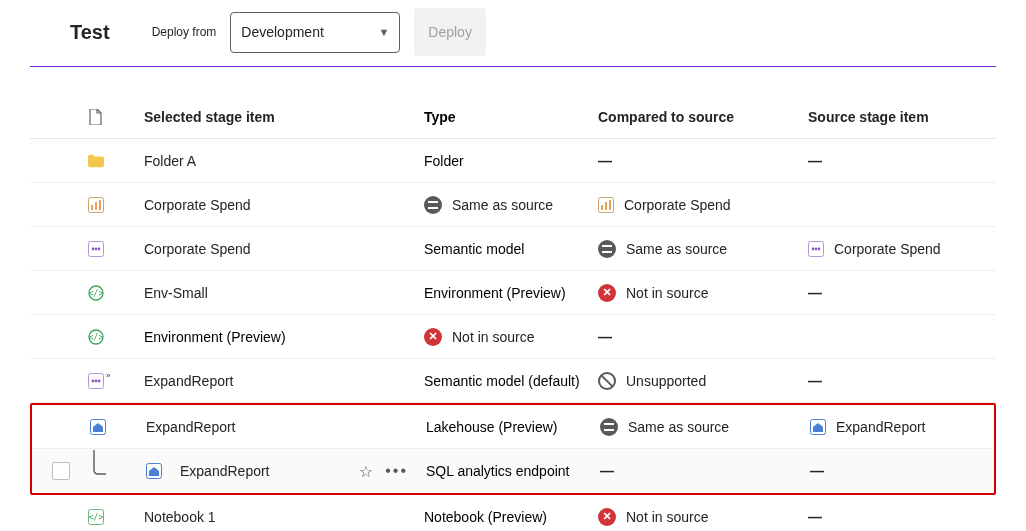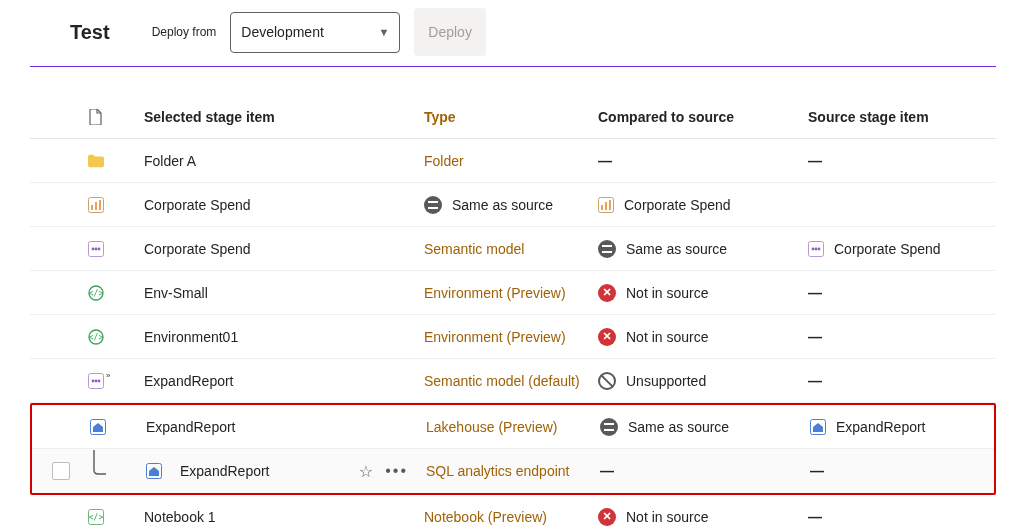--- a/index.html
+++ b/index.html
@@ -49,21 +49,21 @@
   }
   .row.header-row {
     font-weight: 600;
     border-bottom: 1px solid #e5e5e5;
   }
   .row.header-row .col-check,
   .row.header-row .col-icon { font-weight: 400; }
   .col-check { display:flex; justify-content:center; }
   .col-icon { display:flex; align-items:center; }
   .col-name { display:flex; align-items:center; gap:8px; }
-  .col-type { color:#a16207; }
+  .col-type { color:#000000; }
   .col-compare { display:flex; align-items:center; gap:10px; }
   .col-source { display:flex; align-items:center; gap:10px; }
 
   .dash { color:#242424; font-weight:600; letter-spacing:1px; }
 
   
   .ic {
     width: 16px; height: 16px; display:inline-flex;
     align-items:center; justify-content:center;
     flex-shrink: 0;
@@ -251,23 +251,20 @@
     <div class="row">
       <div class="col-check"></div>
       <div class="col-icon">
         <span class="ic">
           <svg width="16" height="16" viewBox="0 0 16 16">
               <circle cx="8" cy="8" r="7" fill="none" stroke="#3aa35a" stroke-width="1.3"></circle>
               <text x="8" y="11" text-anchor="middle" font-size="8" fill="#3aa35a" font-family="monospace">&lt;/&gt;</text>
             </svg>
         </span>
       </div>
-      <div class="col-name">
-          <span>Environment01</span>
-        </div>
       <div class="col-type">Environment (Preview)</div>
       <div class="col-compare">
         <span class="stat stat-err">✕</span>
         <span>Not in source</span>
       </div>
       <div class="col-source">
           <span class="dash">—</span>
         </div>
     </div>
 

